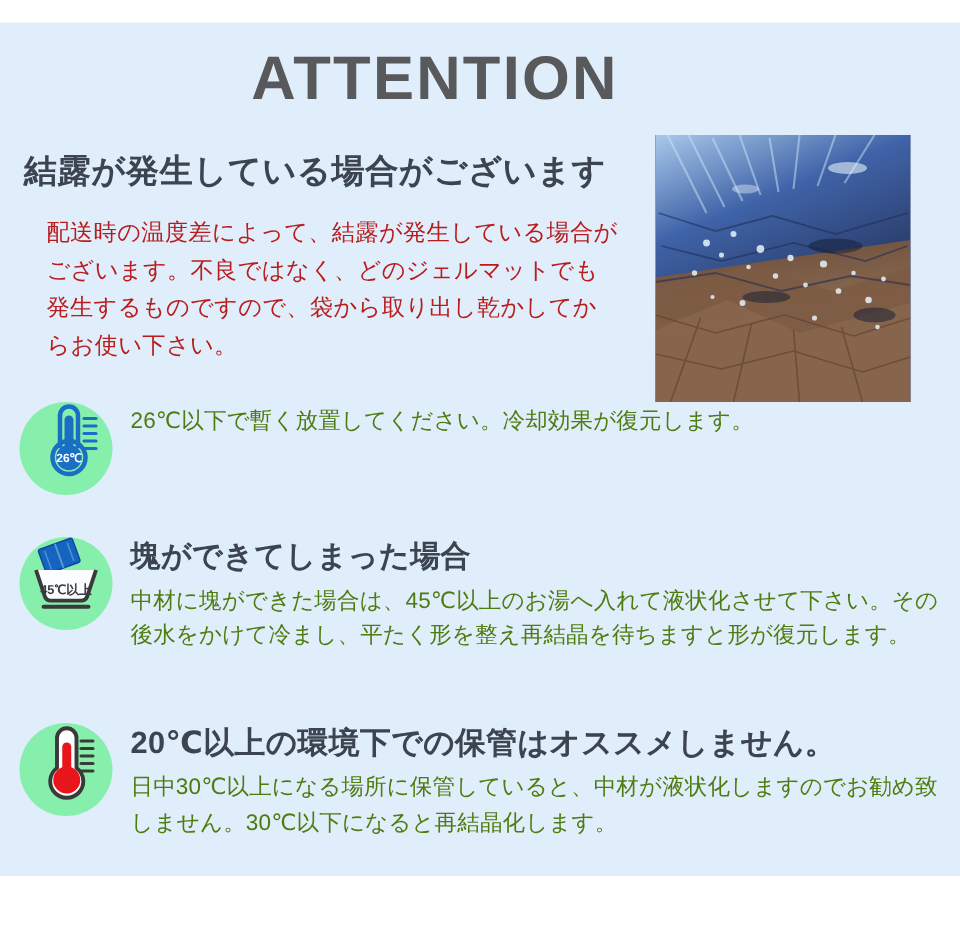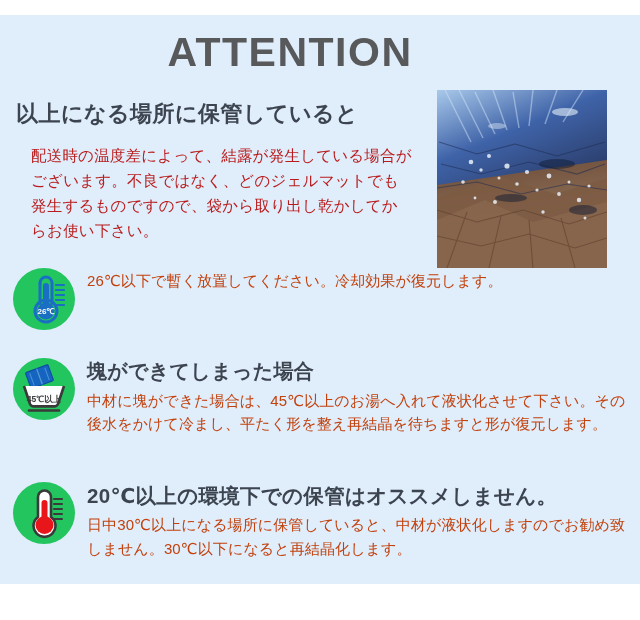--- a/index.html
+++ b/index.html
@@ -89,60 +89,60 @@
   }
   .row-cold  { top: 268px; }
   .row-lump  { top: 358px; }
   .row-heat  { top: 482px; }
 
   .icon-badge {
     flex: 0 0 auto;
     width: 62px;
     height: 62px;
     border-radius: 50%;
-    background: #22c55e;
+    background: #86efac;
     display: flex;
-    align-items: center;
+    align-items: flex-start;
     justify-content: center;
     margin-right: 12px;
   }
   .icon-badge svg { display: block; }
 
   .row-text { flex: 1 1 auto; padding-top: 1px; }
 
   .row-heading {
     font-size: 20px;
     font-weight: bold;
     color: #3c4450;
     line-height: 1.28;
     letter-spacing: 0.3px;
     margin: 0 0 4px 0;
   }
   .row-heading.big {
     font-size: 20.5px;
   }
   .row-body {
     font-size: 15px;
-    color: #c2410c;
+    color: #4d7c0f;
     line-height: 1.56;
     letter-spacing: 0.1px;
     margin: 0;
   }
 </style>
 </head>
 <body>
 
 <div class="page">
 
   <div class="panel"></div>
 
   <div class="attention-title">ATTENTION</div>
 
   <div class="block-one">
-    <p class="block-one-heading">以上になる場所に保管していると</p>
+    <p class="block-one-heading">結露が発生している場合がございます</p>
     <p class="block-one-body">配送時の温度差によって、結露が発生している場合がございます。不良ではなく、どのジェルマットでも発生するものですので、袋から取り出し乾かしてからお使い下さい。</p>
   </div>
 
   <div class="photo">
     <svg width="170" height="178" viewBox="0 0 170 178">
       <defs>
         <linearGradient id="skyg" x1="0" y1="0" x2="0.4" y2="1">
           <stop offset="0%" stop-color="#a9c9ea"></stop>
           <stop offset="35%" stop-color="#3f63a8"></stop>
           <stop offset="70%" stop-color="#2c3f6e"></stop>

